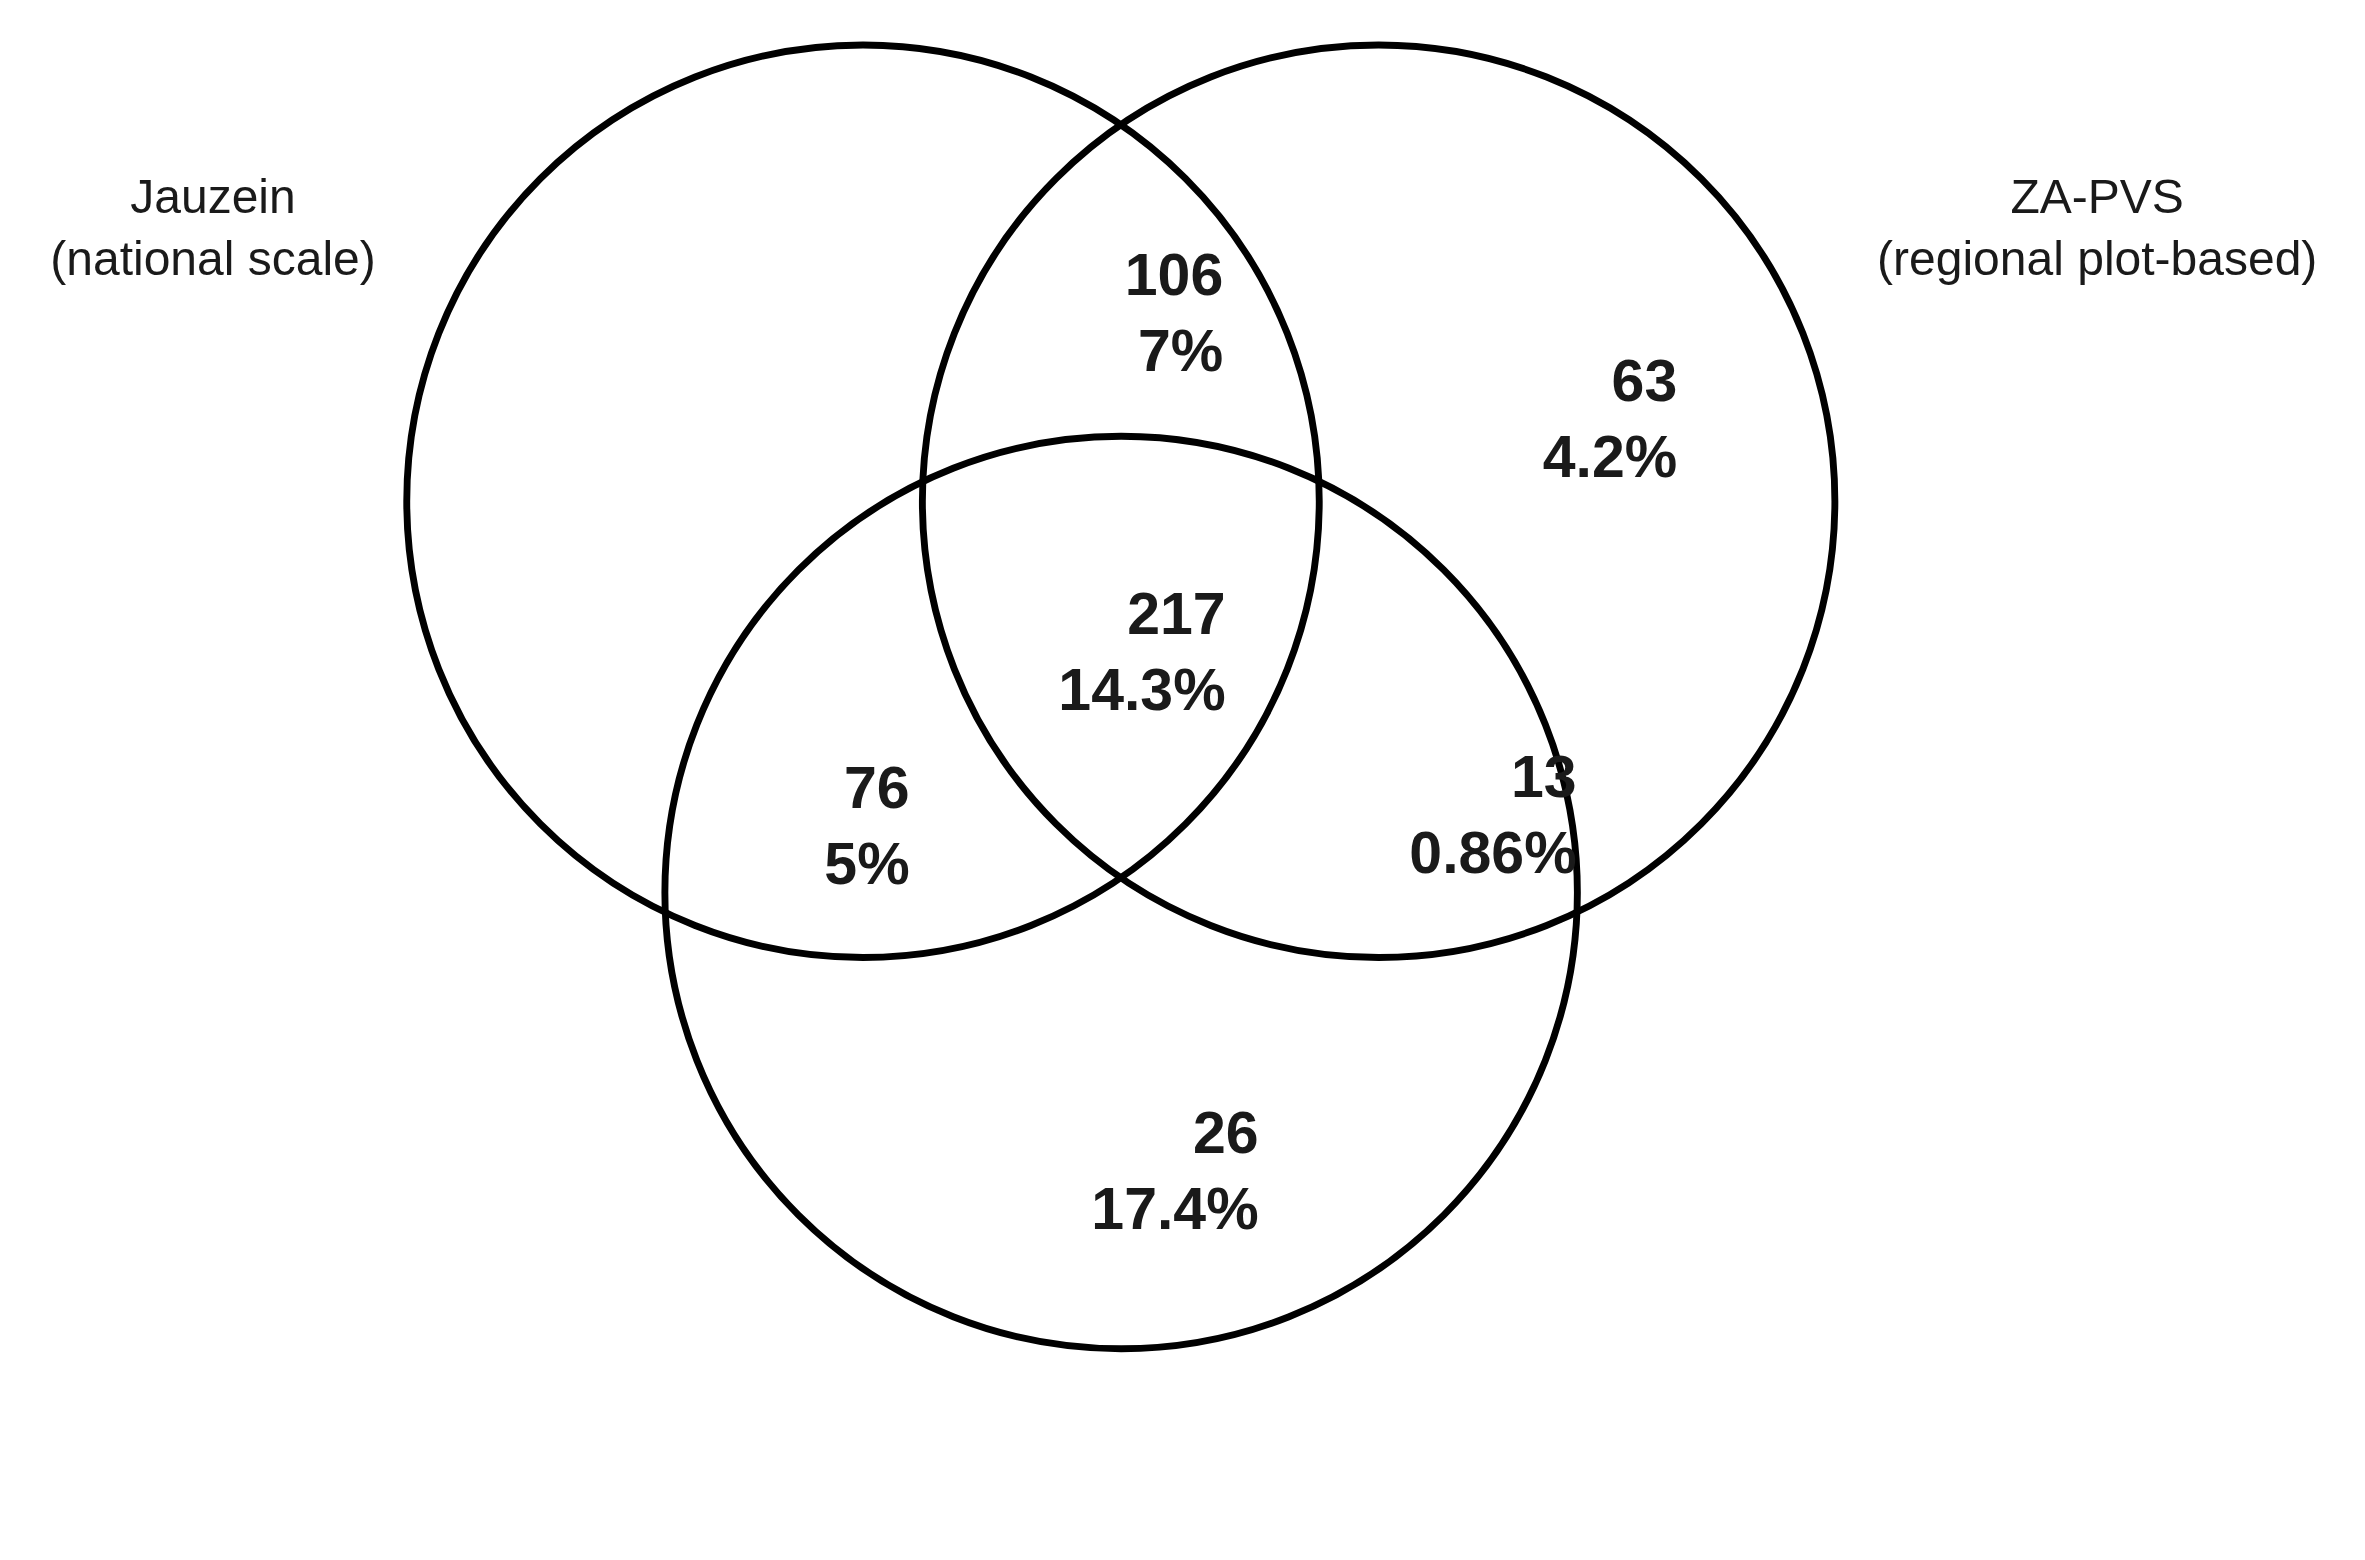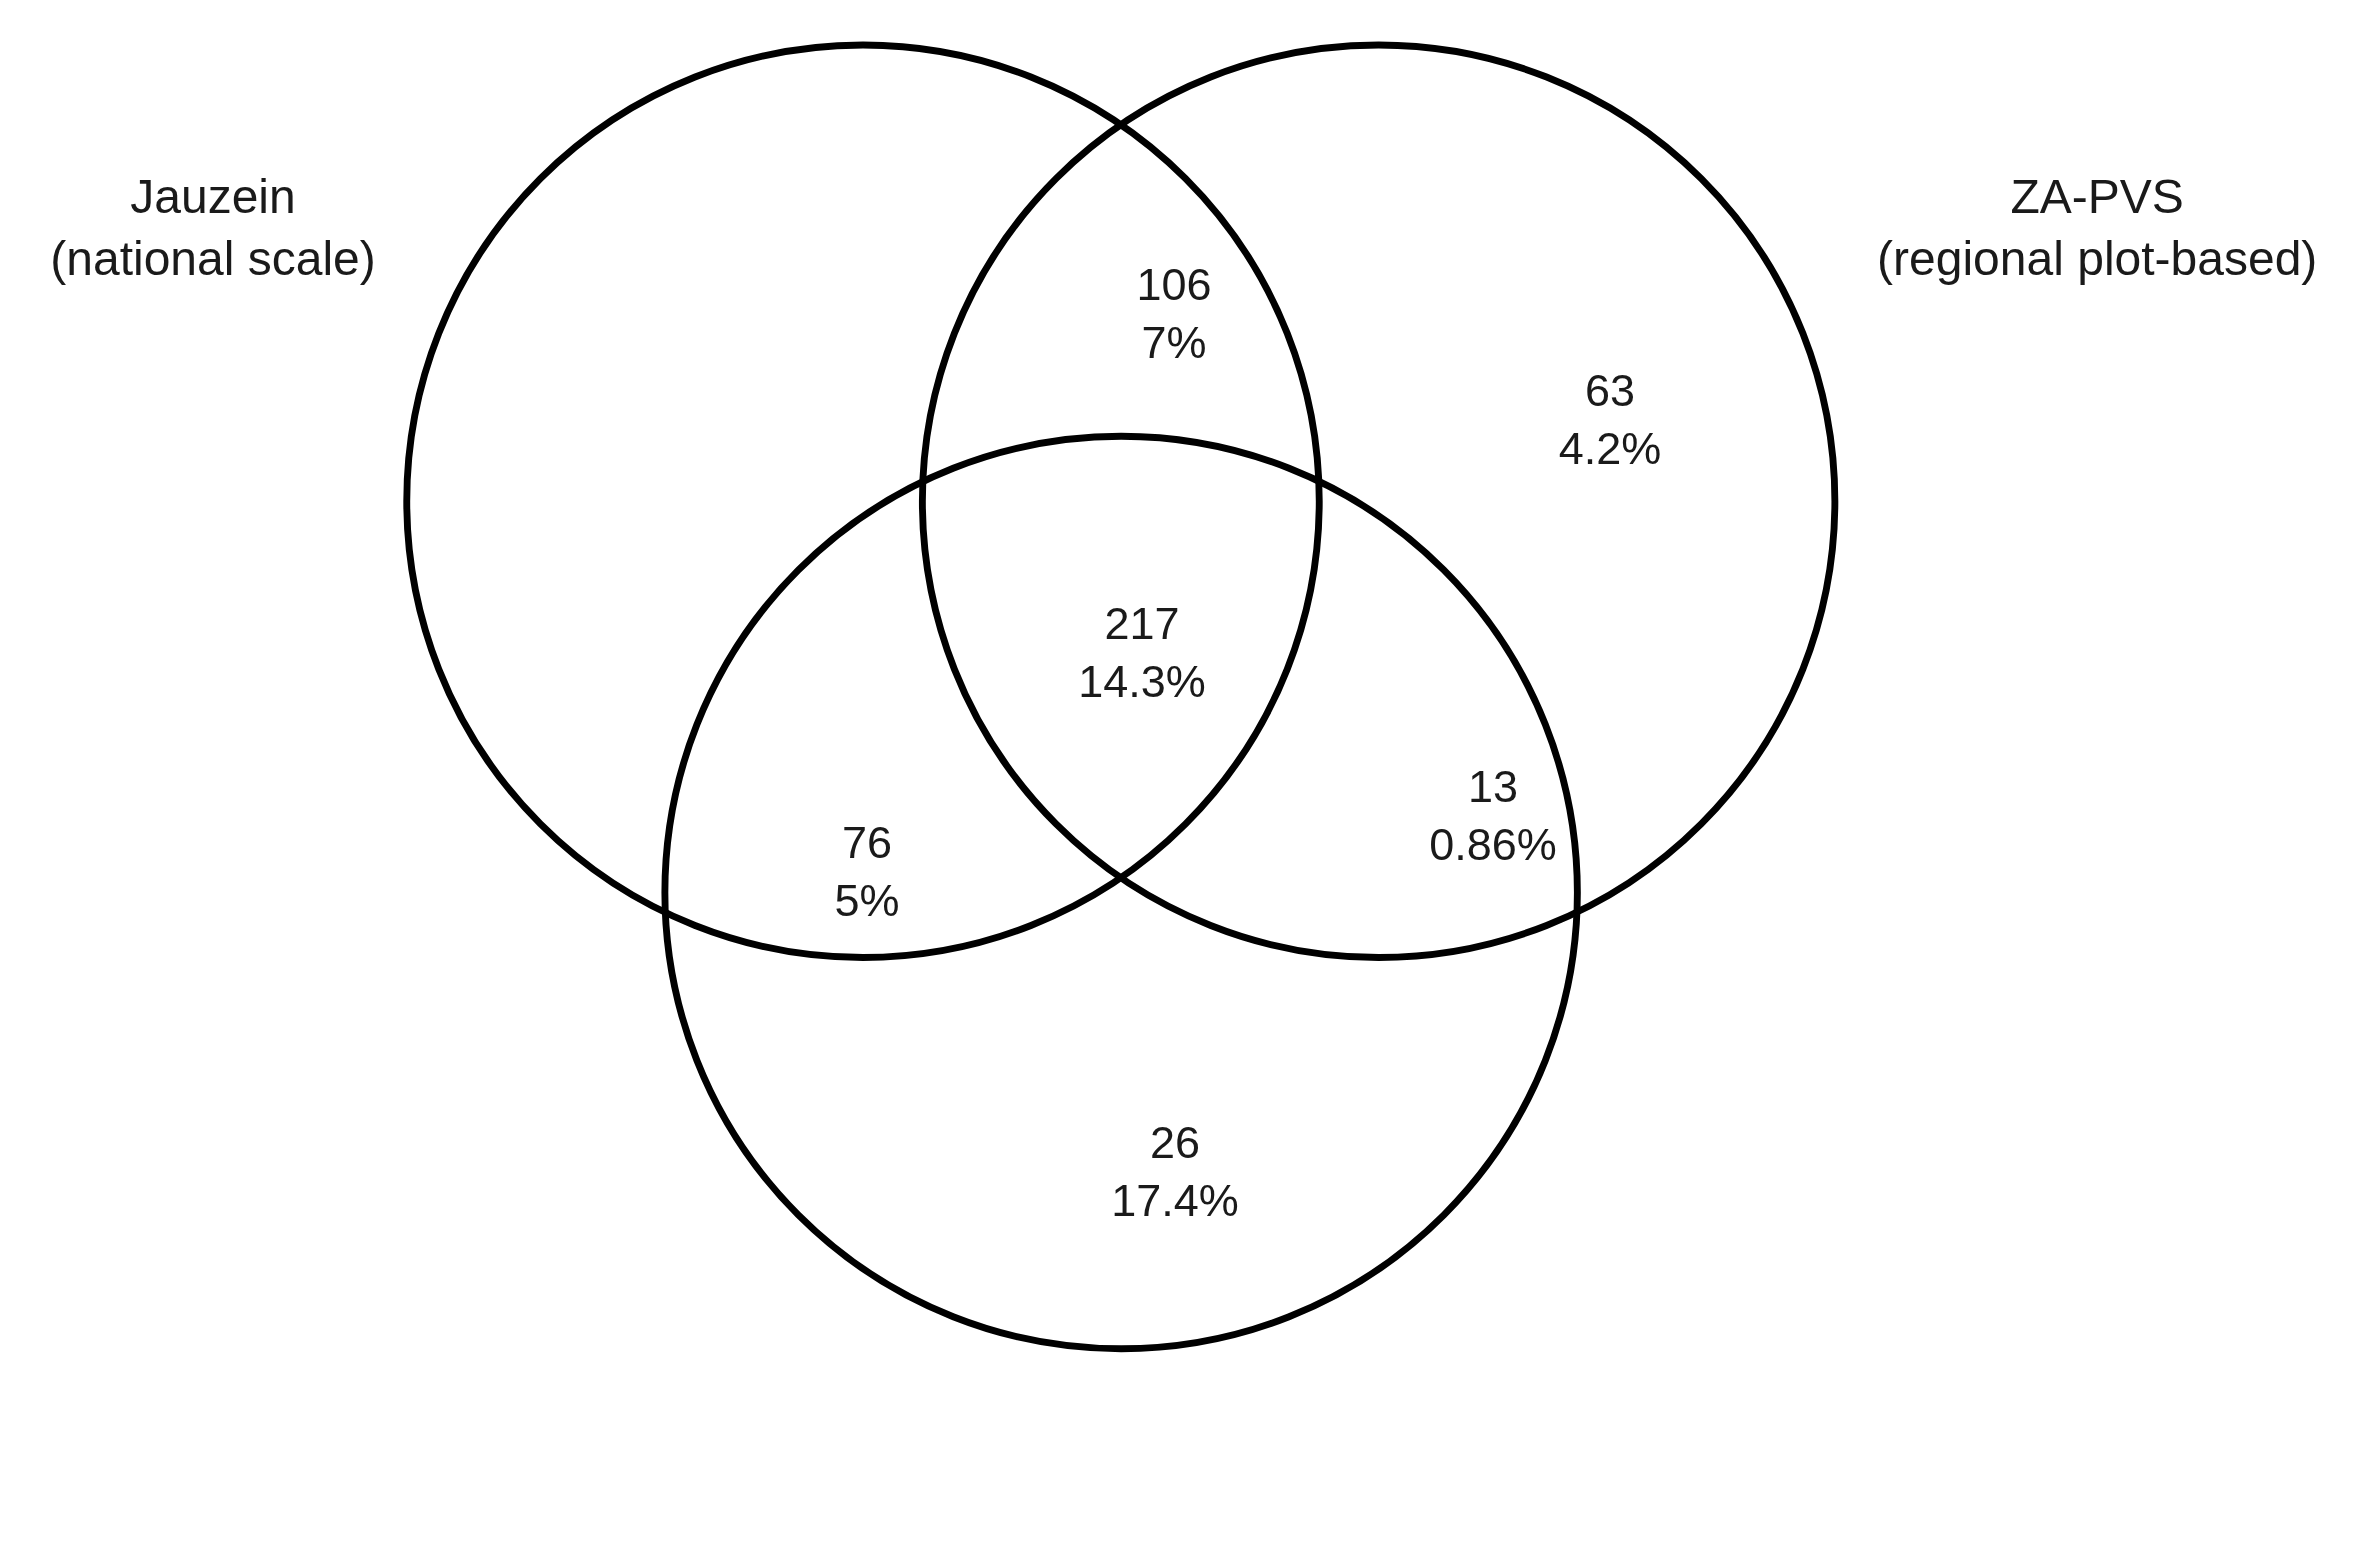--- a/index.html
+++ b/index.html
@@ -37,26 +37,27 @@
     line-height: 1.30;
     font-size: 46px;
     color: #1a1a1a;
     white-space: nowrap;
   }
   .set-label {
     font-size: 48px;
   }
   .region-block {
     position: absolute;
-    text-align: center;
+    text-align: right;
     line-height: 1.28;
-    font-size: 45px;
+    font-size: 59px;
     color: #1a1a1a;
     white-space: nowrap;
     transform: translate(-50%, -50%);
+    font-weight: bold;
   }
   .region-count,
   .region-pct,
   .set-name,
   .set-sub {
     display: block;
   }
 </style>
 </head>
 <body>
@@ -89,21 +90,21 @@
   <div class="region-block" style="left:1610px; top:420px;">
     <span class="region-count">63</span>
     <span class="region-pct">4.2%</span>
   </div>
 
   <div class="region-block" style="left:1142px; top:653px;">
     <span class="region-count">217</span>
     <span class="region-pct">14.3%</span>
   </div>
 
-  <div class="region-block" style="left:867px; top:872px;">
+  <div class="region-block" style="left:867px; top:827px;">
     <span class="region-count">76</span>
     <span class="region-pct">5%</span>
   </div>
 
   <div class="region-block" style="left:1493px; top:816px;">
     <span class="region-count">13</span>
     <span class="region-pct">0.86%</span>
   </div>
 
   <div class="region-block" style="left:1175px; top:1172px;">

